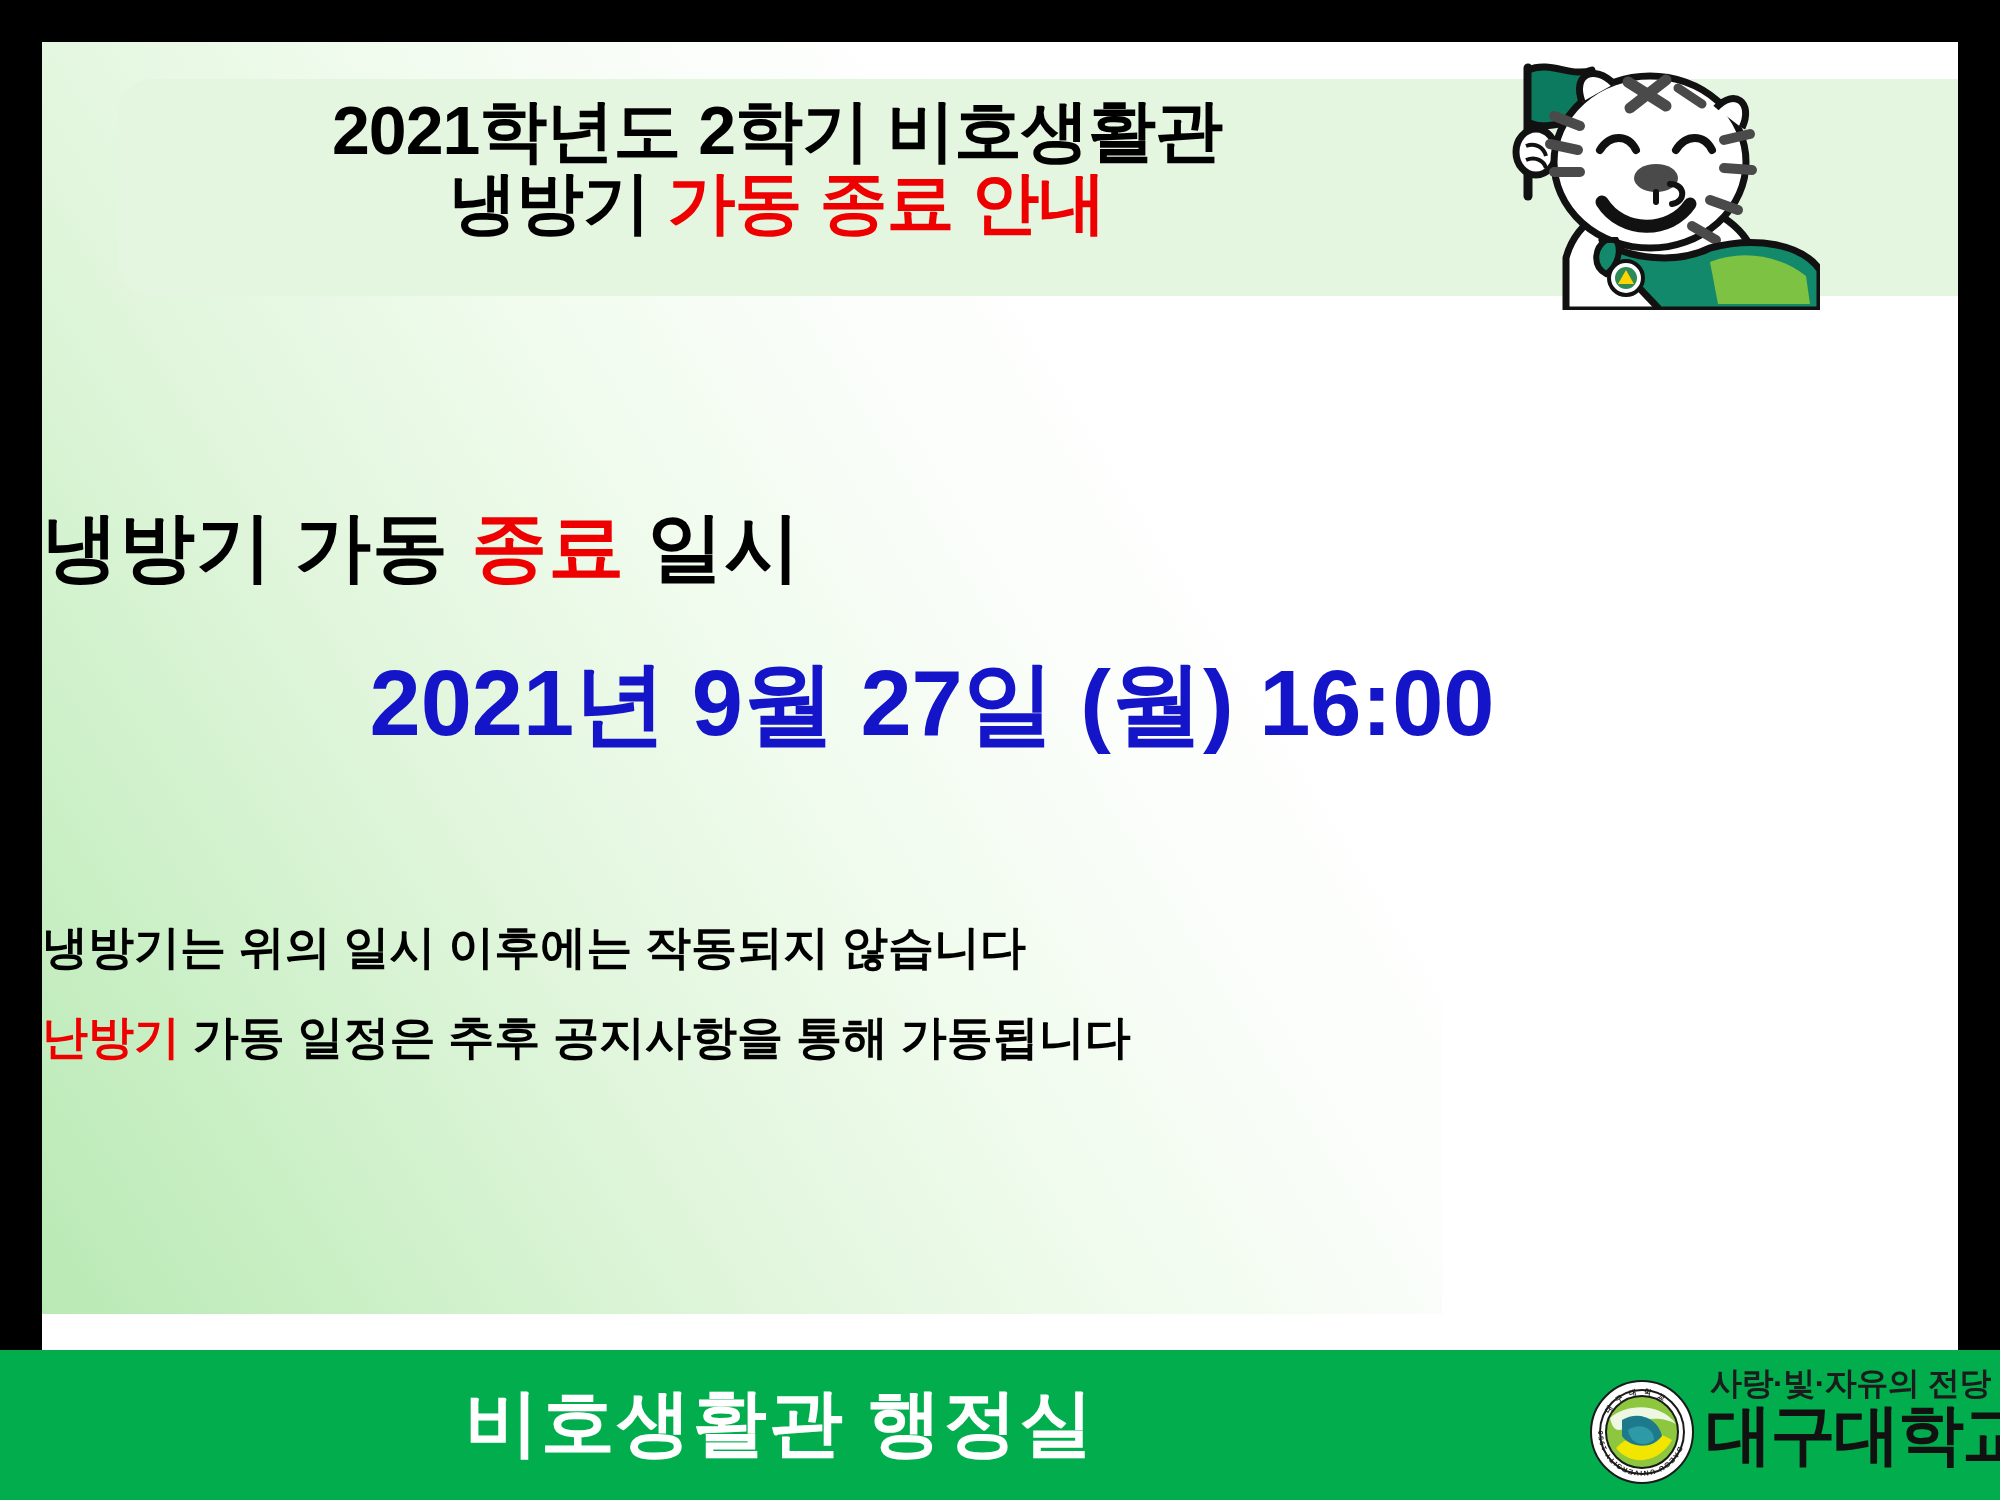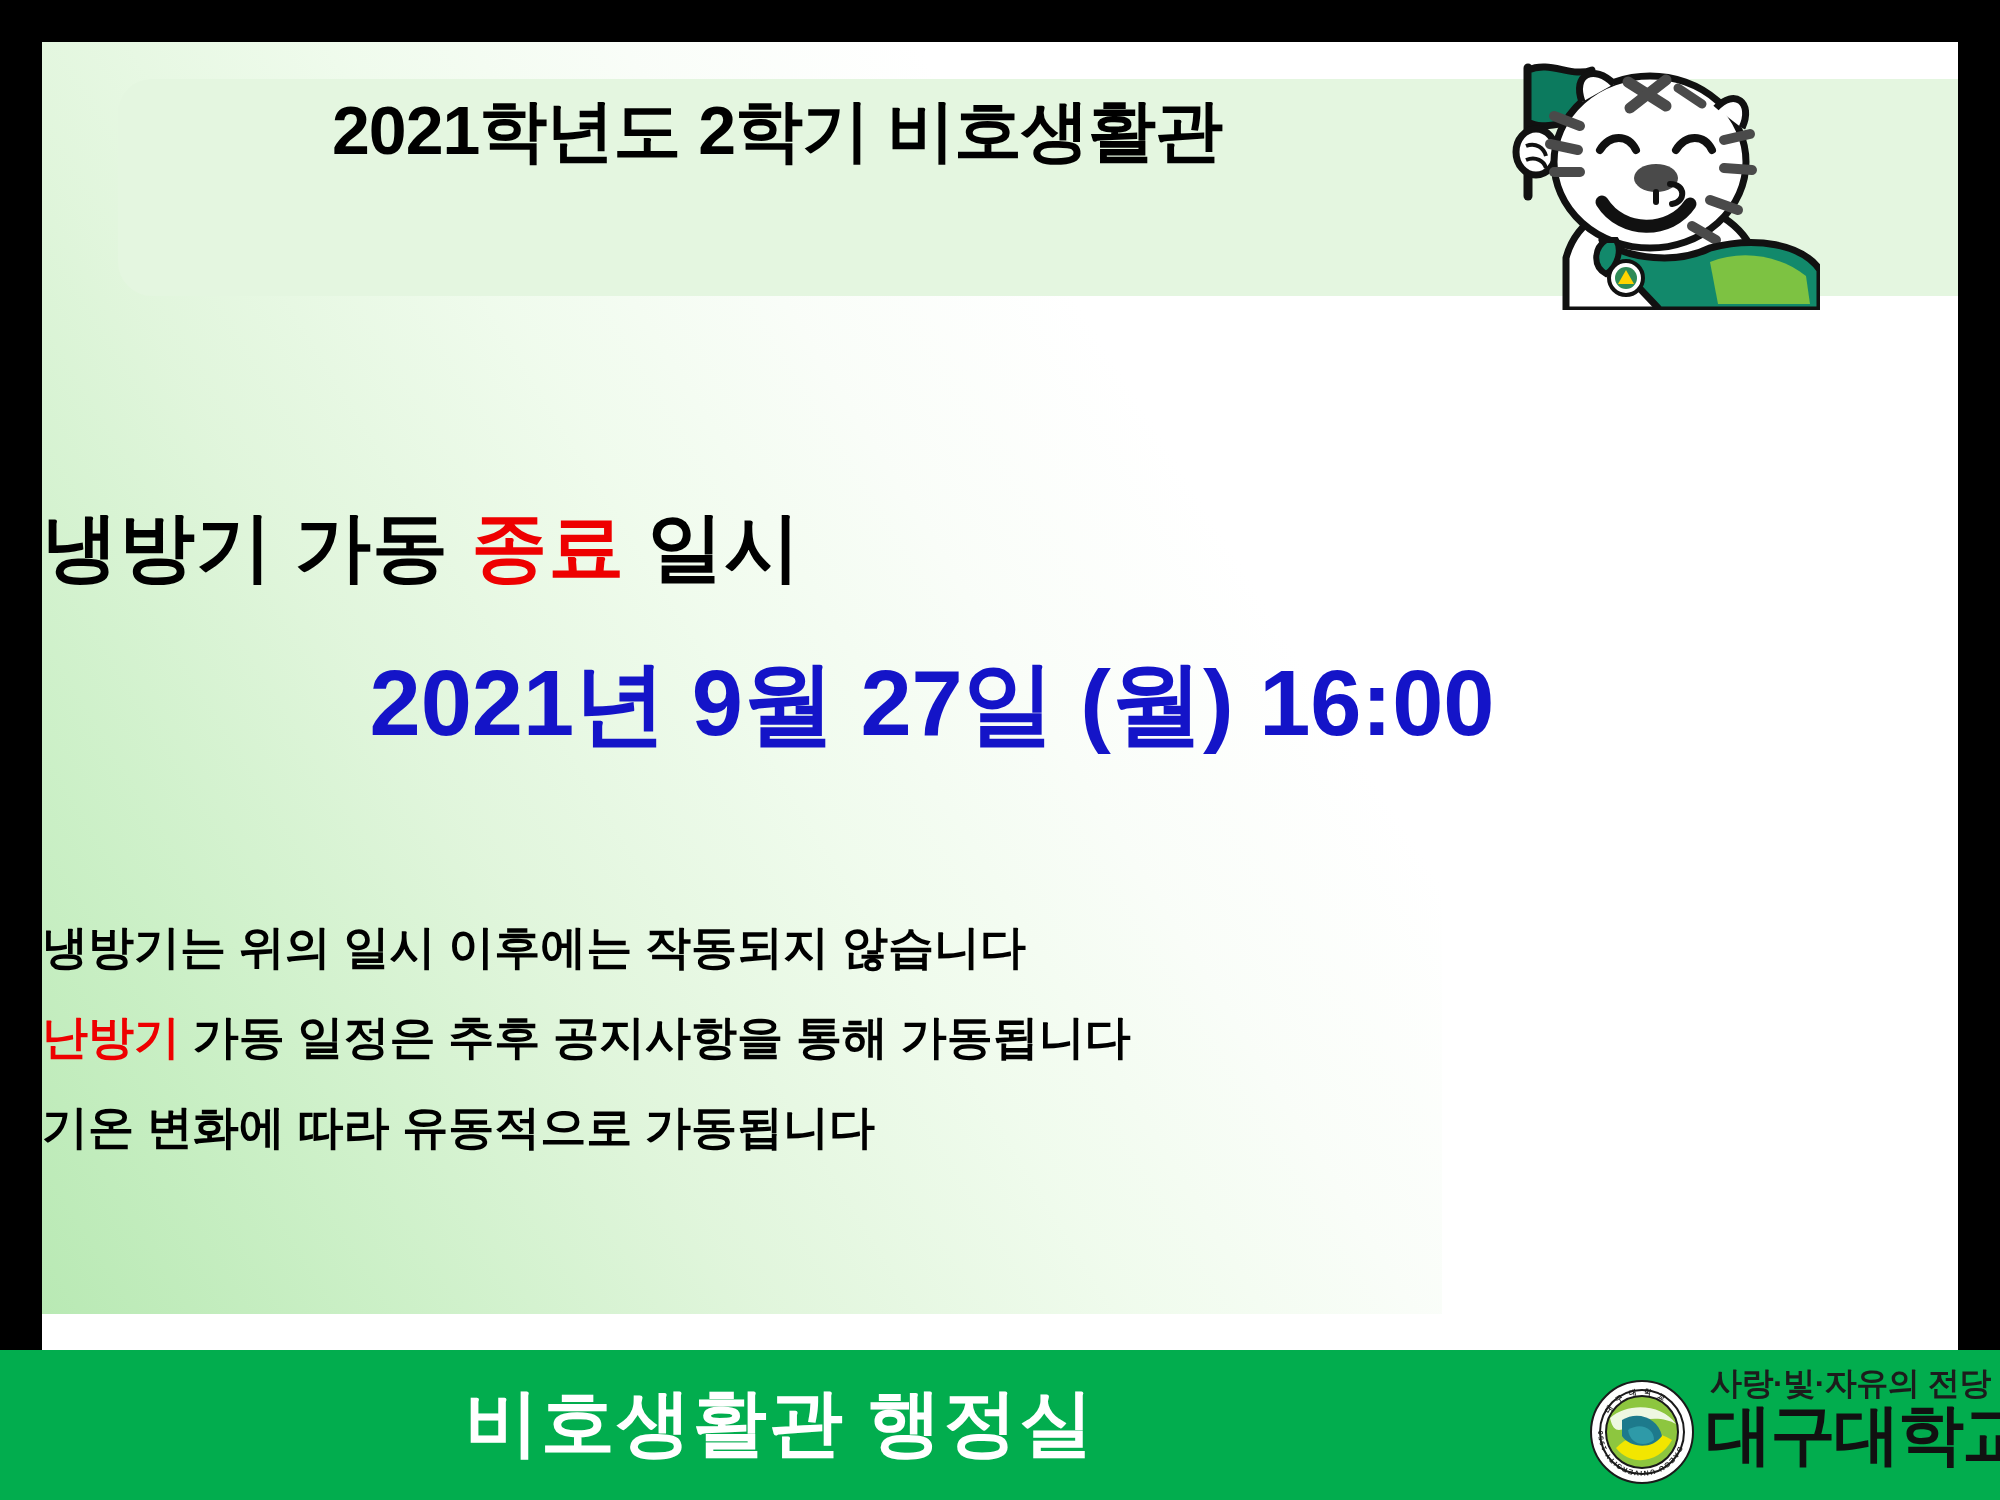--- a/index.html
+++ b/index.html
@@ -194,20 +194,21 @@
 <div class="poster">
 
   <div class="content-card">
 
     <div class="wash"></div>
 
     <div class="title-banner"></div>
 
     <div class="title-text">
       <span class="title-line">2021학년도 2학기 비호생활관</span>
+      <span class="title-line"><span>냉방기 </span><span class="red">가동 종료 안내</span></span>
     </div>
 
     <div class="mascot">
       <svg viewBox="0 0 310 266" width="310" height="266" xmlns="http://www.w3.org/2000/svg">
 
         <path d="M18 24 L18 152" stroke="#111111" stroke-width="9" stroke-linecap="round" fill="none"></path>
 
         <path d="M18 26 C 40 16, 62 34, 82 26 C 78 52, 86 64, 78 80 C 56 74, 34 88, 18 78 Z" fill="#0c7a5e" stroke="#111111" stroke-width="7" stroke-linejoin="round"></path>
 
         <path d="M22 104 C 34 96, 52 104, 60 124 C 70 148, 82 168, 96 182" stroke="#111111" stroke-width="7" fill="#ffffff" stroke-linecap="round"></path>
@@ -257,21 +258,20 @@
       </svg>
     </div>
 
     <div class="headline"><span>냉방기 가동 </span><span class="red">종료</span><span> 일시</span></div>
 
     <div class="date-line">2021년 9월 27일 (월) 16:00</div>
 
     <div class="notes">
       <span class="note-line"><span class="red"></span><span>냉방기는 위의 일시 이후에는 작동되지 않습니다</span></span>
       <span class="note-line"><span class="red">난방기</span><span> 가동 일정은 추후 공지사항을 통해 가동됩니다</span></span>
-      <span class="note-line"><span class="red"></span><span>기온 변화에 따라 유동적으로 가동됩니다</span></span>
     </div>
 
   </div>
 
   <div class="footer">
     <div class="footer-office">비호생활관 행정실</div>
 
     <div class="brand">
       <div class="brand-seal">
         <svg viewBox="0 0 108 108" width="108" height="108" xmlns="http://www.w3.org/2000/svg">

